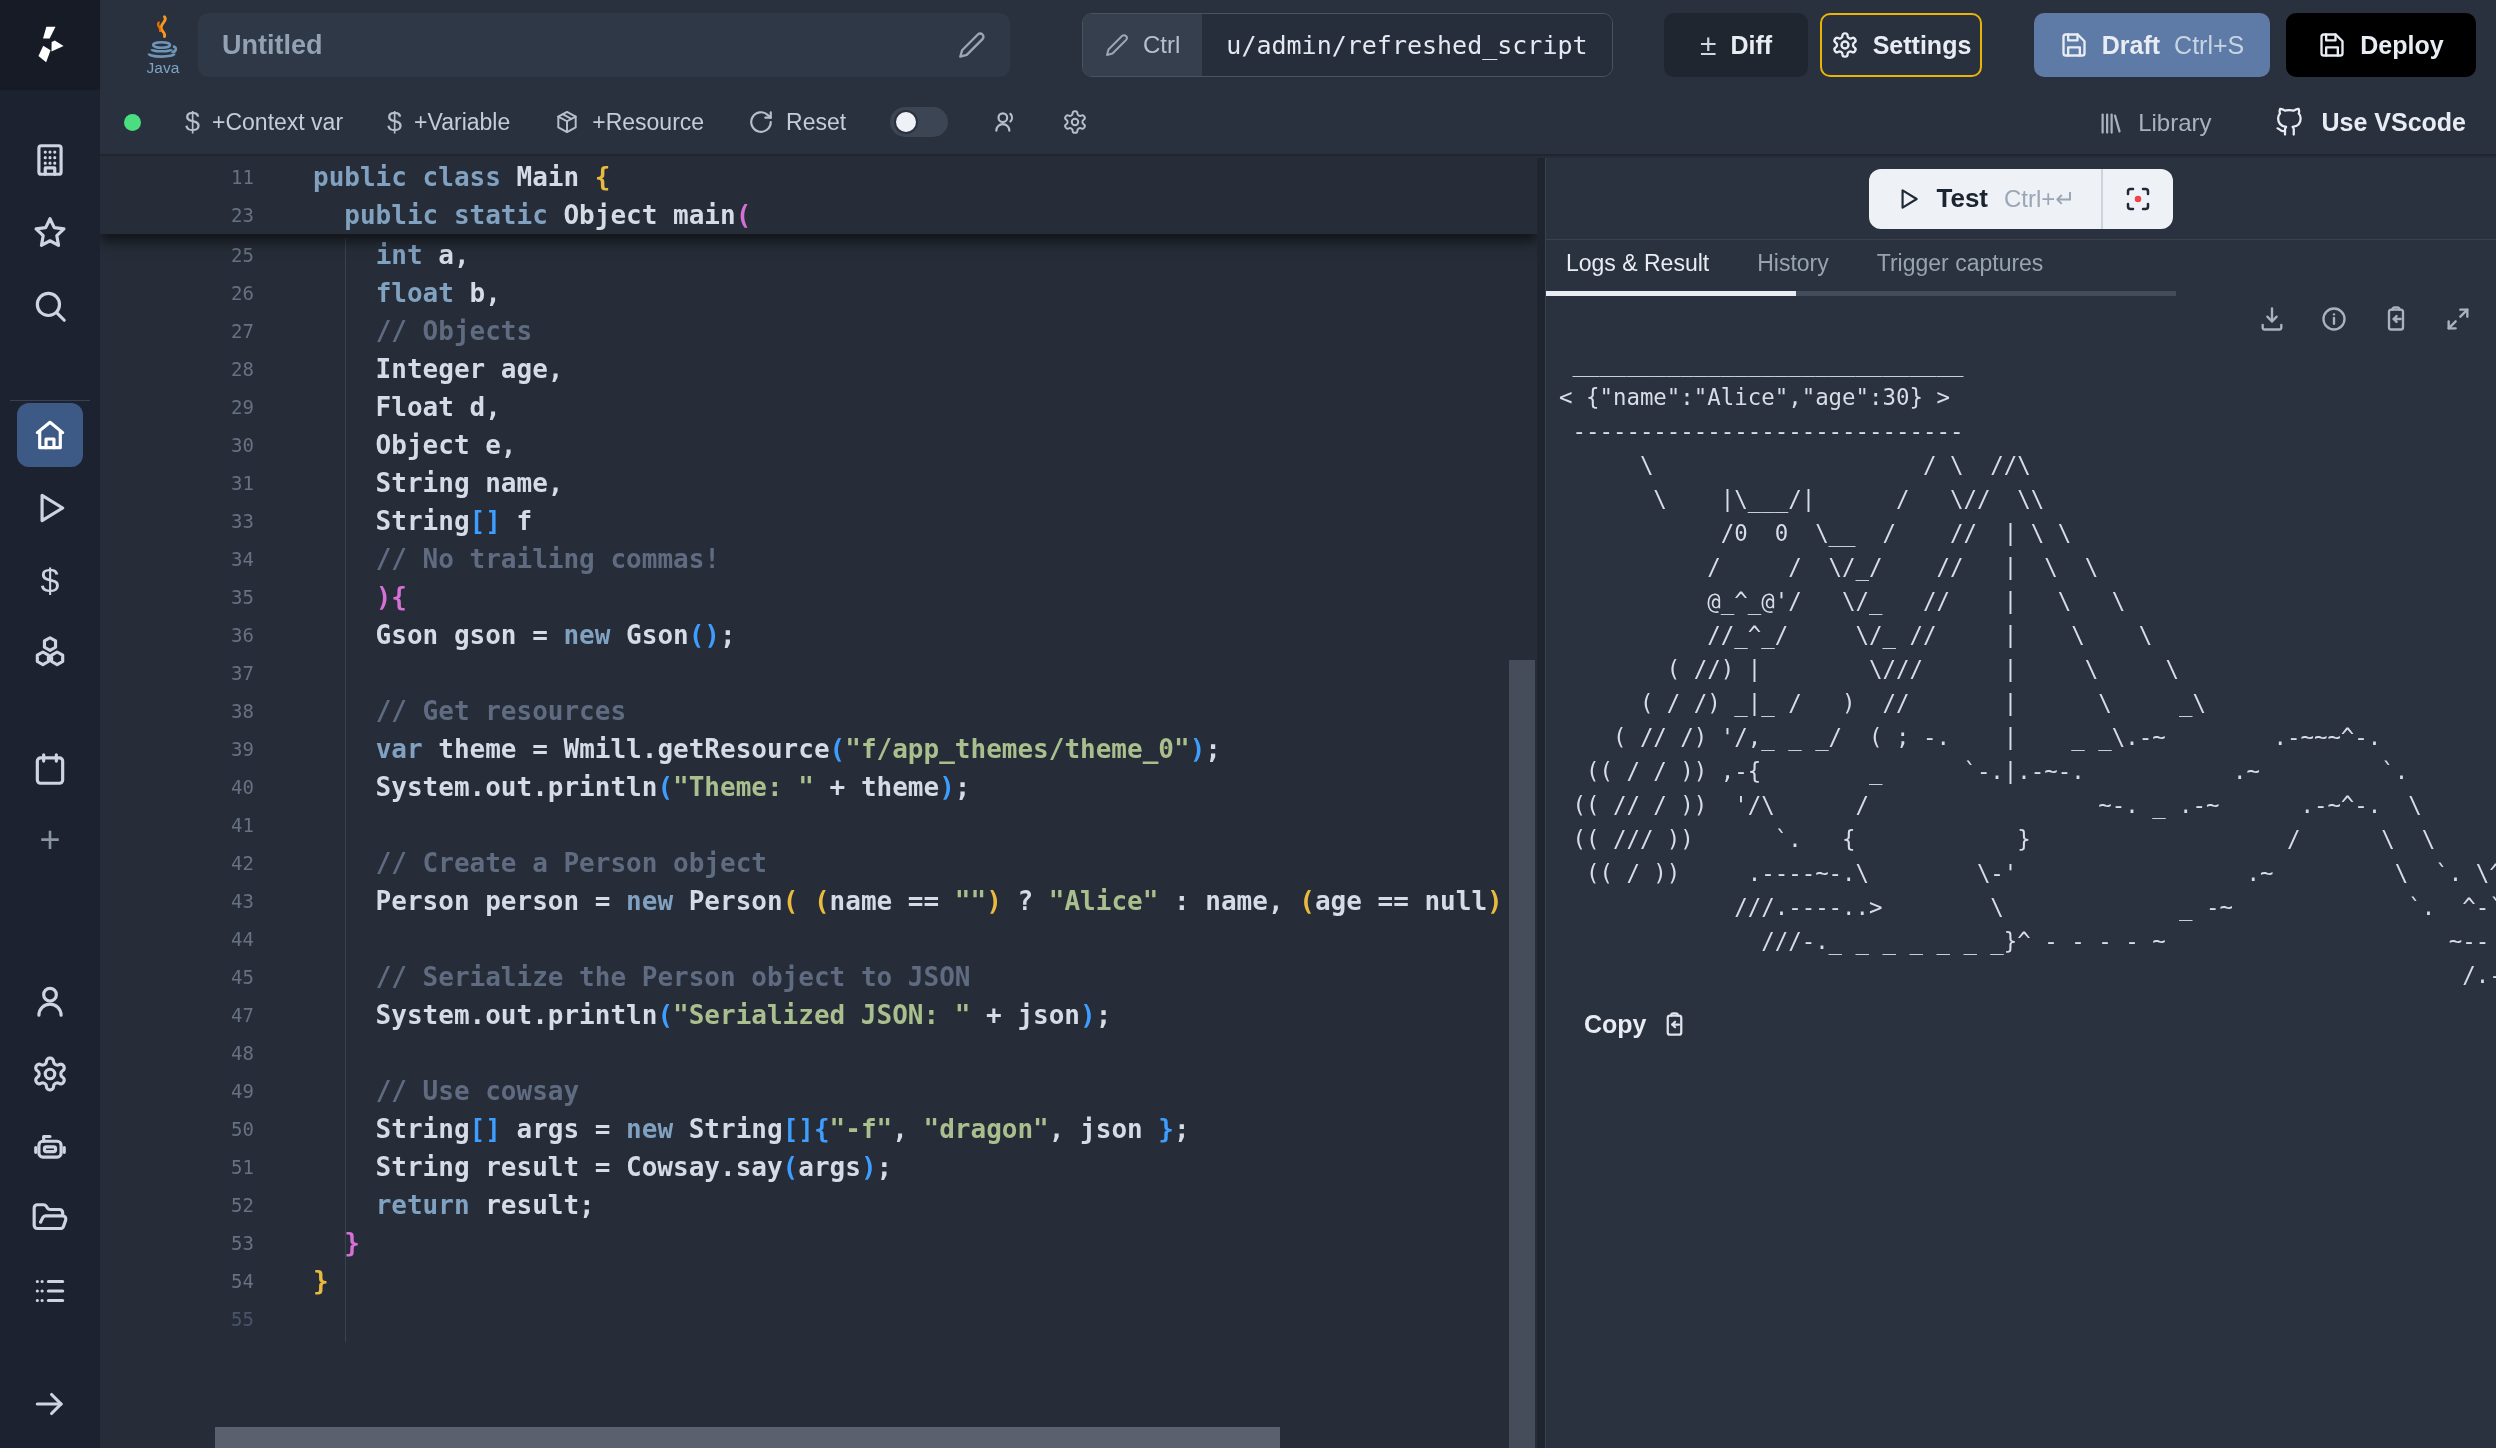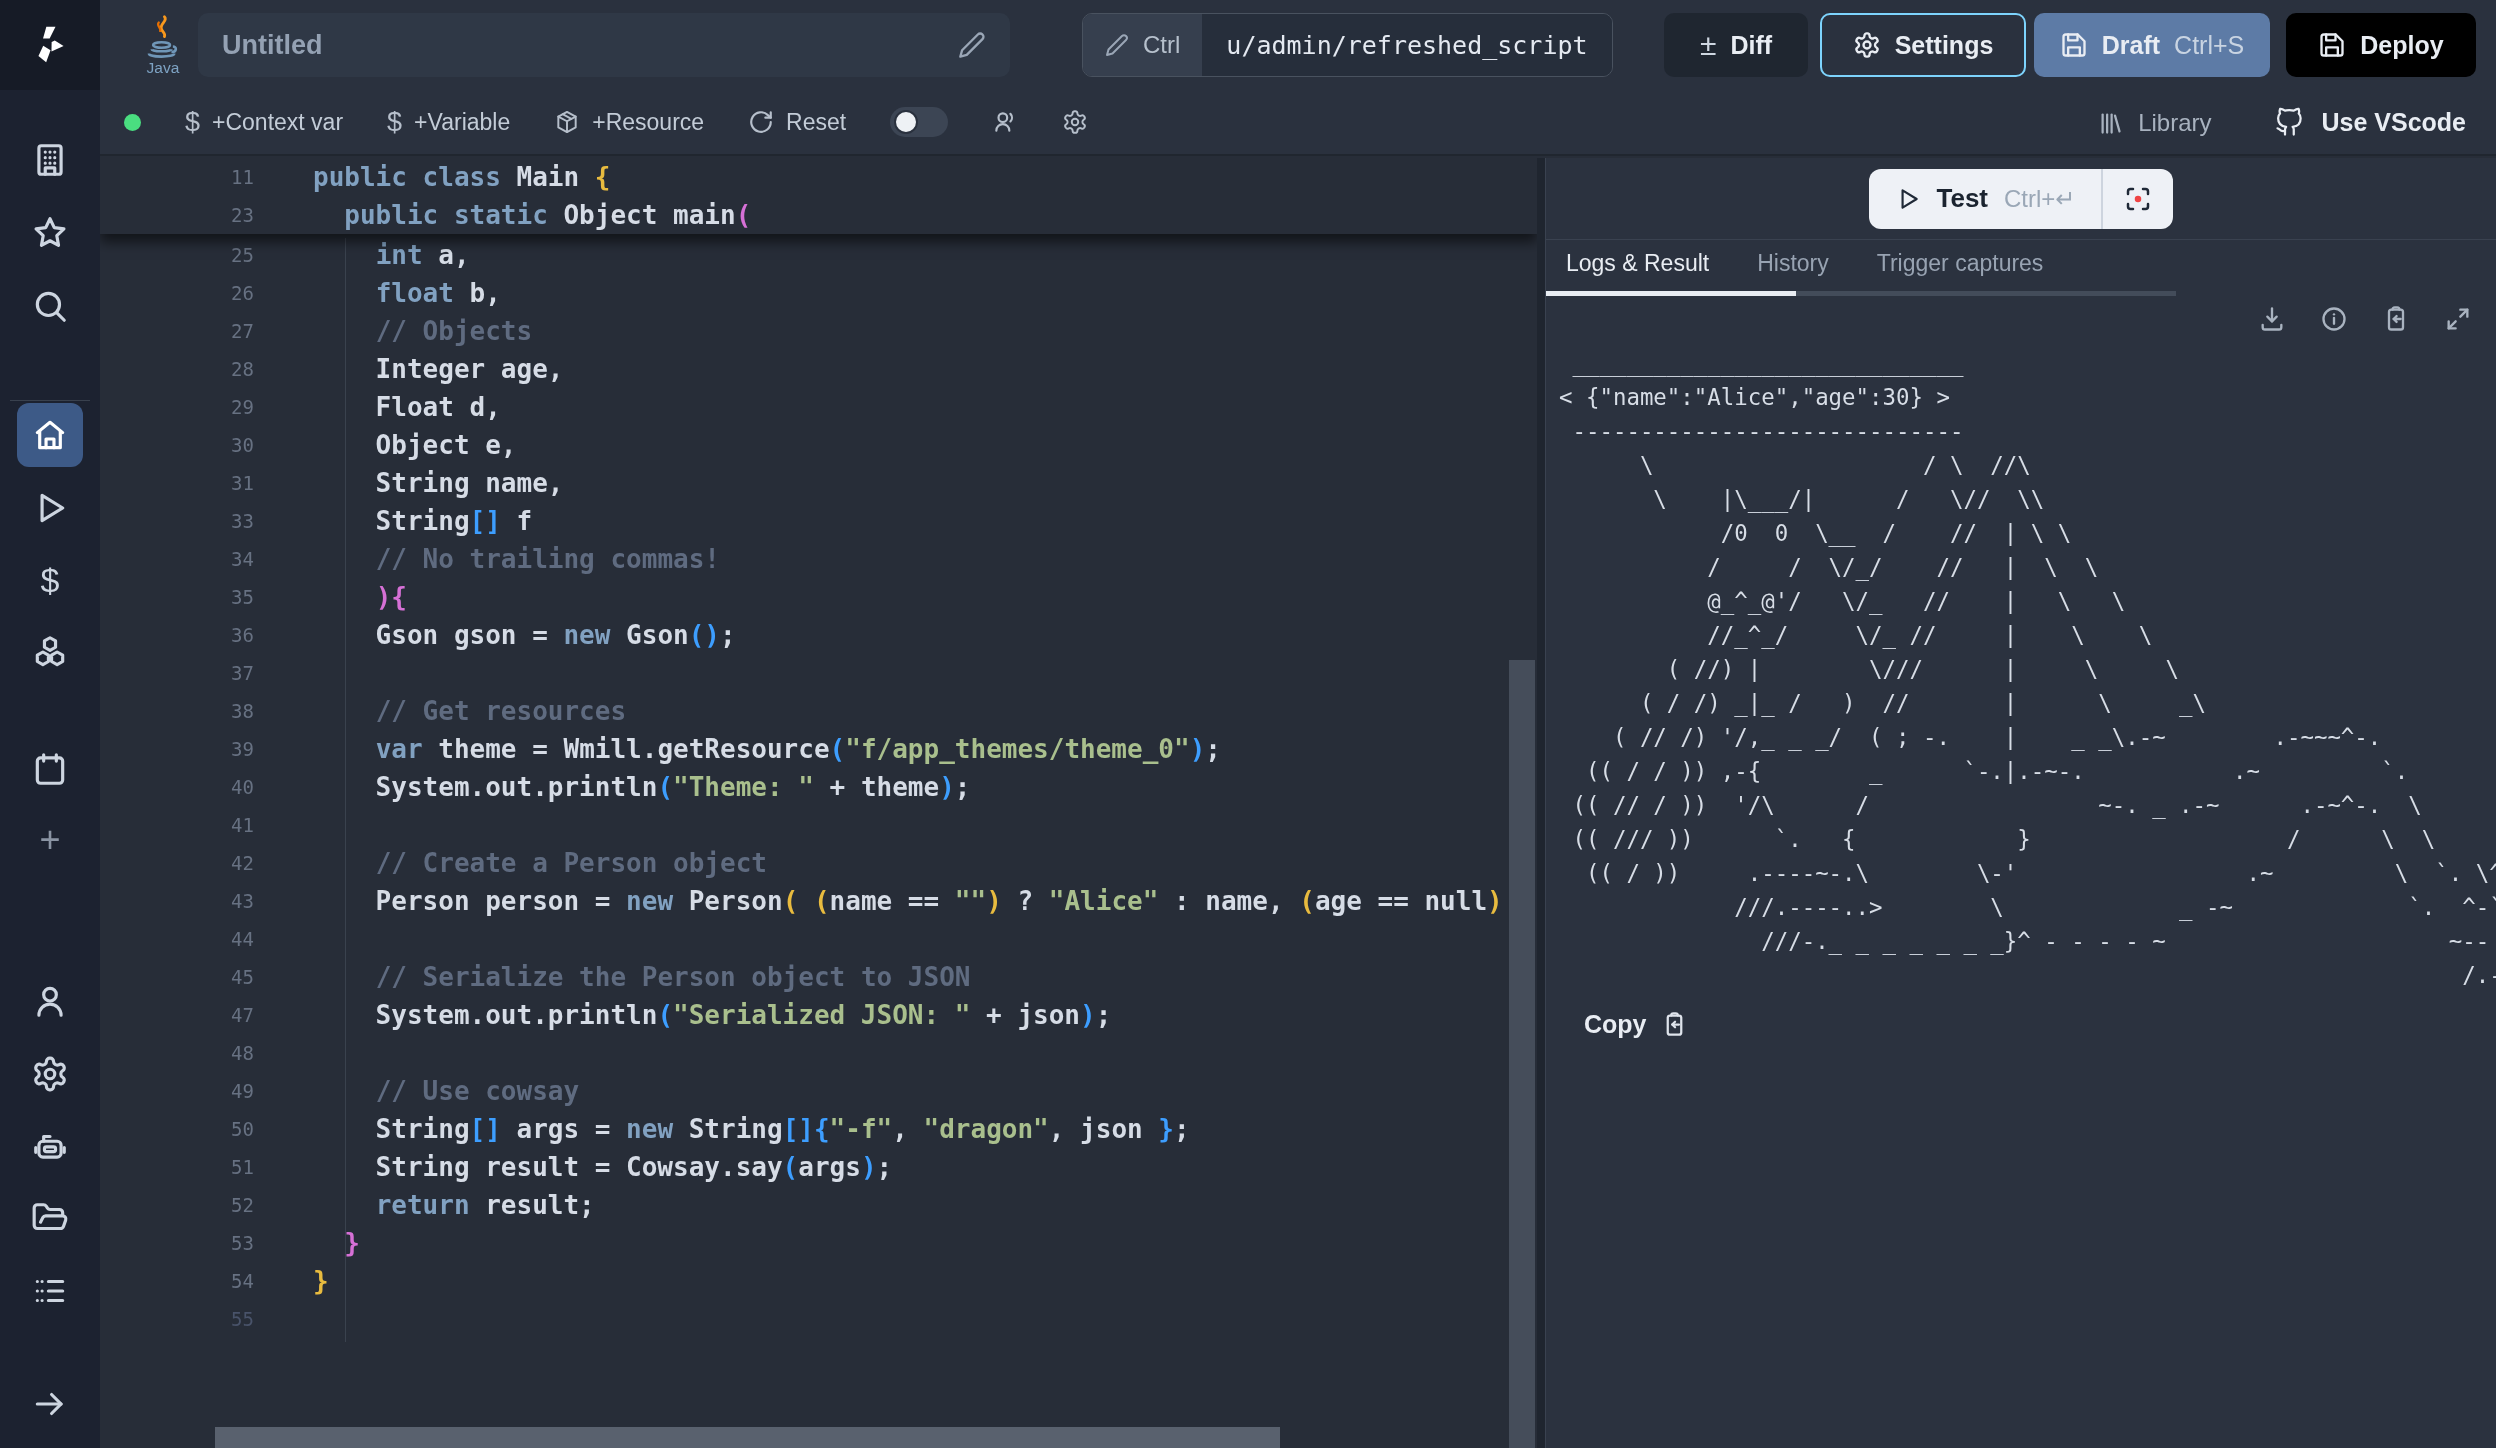--- a/index.html
+++ b/index.html
@@ -29,21 +29,21 @@
     border-radius:10px; overflow:hidden; }
   .path-left { background:#363f4e; display:flex; align-items:center; gap:14px; padding:0 22px; }
   .path-left .plabel { font-size:24px; color:#b6c0cc; }
   .path-right { background:#262e3b; display:flex; align-items:center; padding:0 24px; }
   .path-right .pval { font-family:"DejaVu Sans Mono", monospace; font-size:25px; color:#e4e9f1; }
   .btn { display:flex; align-items:center; justify-content:center; gap:14px; height:64px; border-radius:10px;
     font-size:25px; font-weight:700; color:#e9edf3; cursor:pointer; }
   .btn svg { width:28px; height:28px; }
   .btn-diff { position:absolute; left:1564px; top:13px; width:144px; background:#1f2630; font-weight:600; }
   .btn-diff .pm { font-size:30px; font-weight:400; color:#cfd7e1; line-height:1; }
-  .btn-settings { position:absolute; left:1720px; top:13px; width:206px; border:2px solid #7dd3fc; font-weight:700; }
+  .btn-settings { position:absolute; left:1720px; top:13px; width:162px; border:2px solid #eab308; font-weight:700; }
   .btn-draft { position:absolute; left:1934px; top:13px; width:236px; background:#5d7ba6; }
   .btn-draft .sc { font-weight:400; color:#c9d4e2; }
   .btn-deploy { position:absolute; left:2186px; top:13px; width:190px; background:#000000; }
 
   
   .toolbar { position:absolute; left:100px; top:90px; width:2396px; height:66px; background:#2a313e;
     display:flex; align-items:center; z-index:19; border-bottom:2px solid #20262f; }
   .tb-left { display:flex; align-items:center; gap:44px; padding-left:24px; }
   .tb-item { display:flex; align-items:center; gap:12px; font-size:23px; color:#c3ccd7; cursor:pointer; }
   .tb-item svg { width:26px; height:26px; color:#b6bfcb; }

